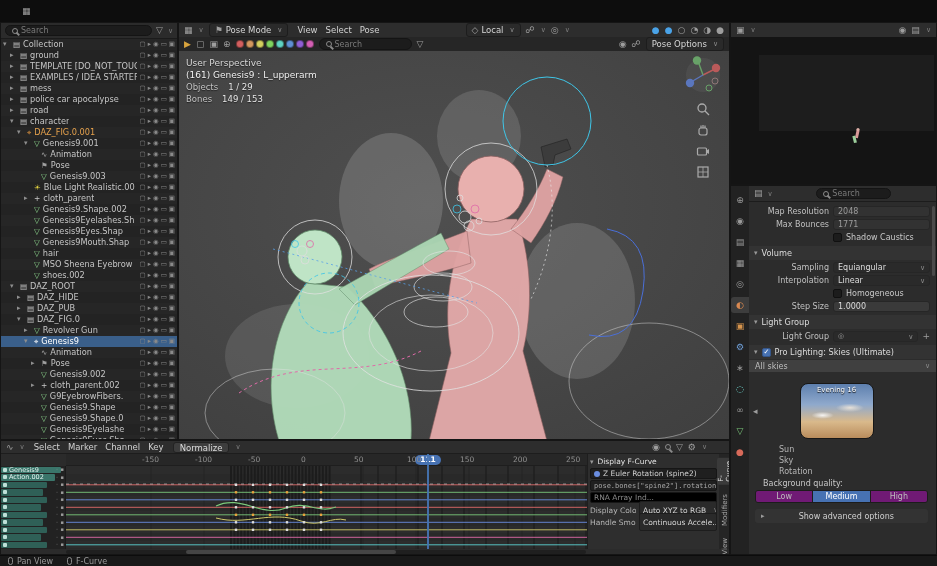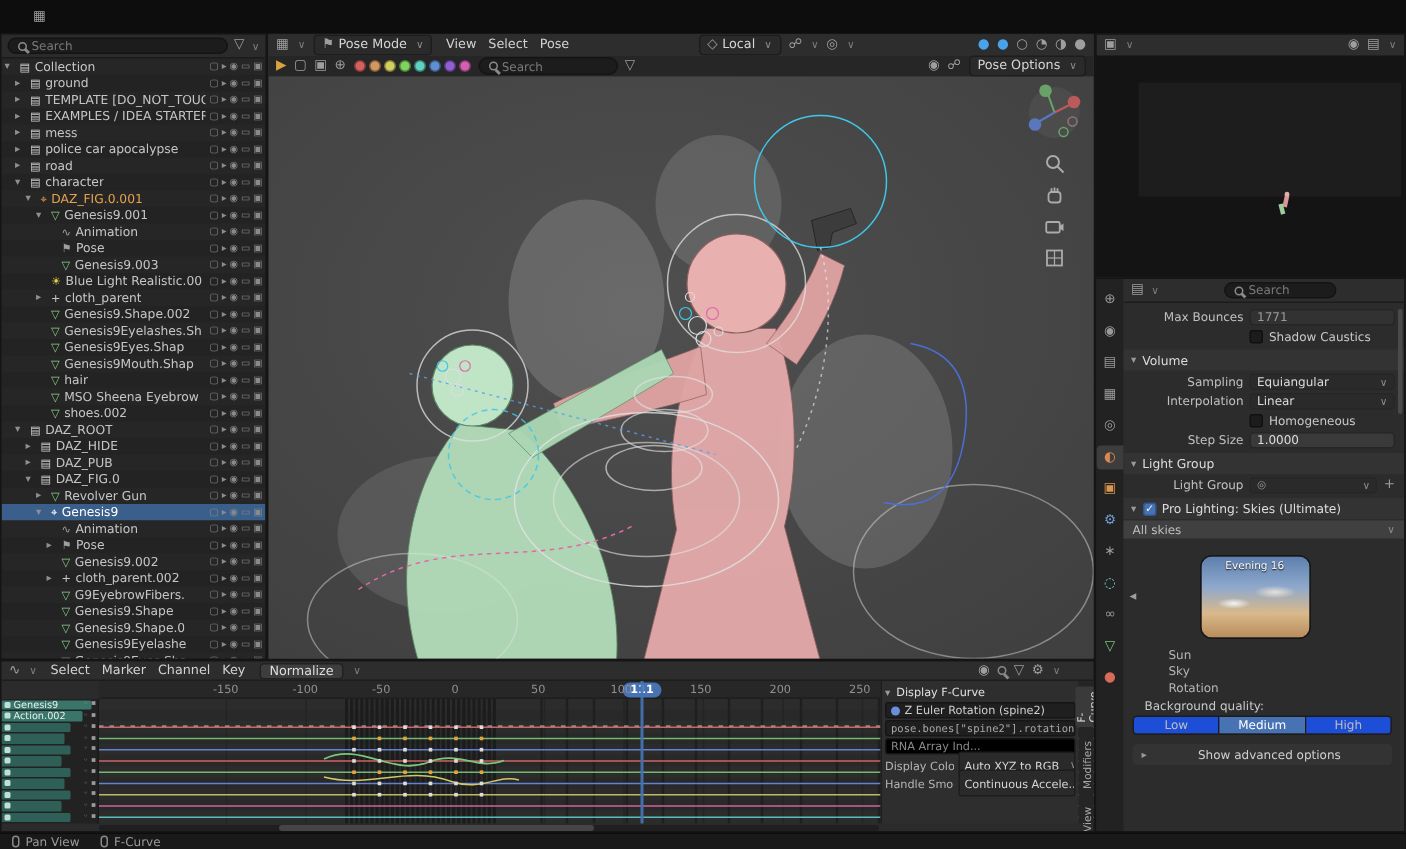--- a/index.html
+++ b/index.html
@@ -85,21 +85,21 @@
   .thumbrow{display:flex;align-items:center;height:62px;margin:2px 0}
   .sky{width:74px;height:56px;margin-left:42px;border:1px solid #171717;border-radius:8px;position:relative;
      background:
        radial-gradient(16px 5px at 30% 58%, rgba(255,255,255,.85), transparent 70%),
        radial-gradient(20px 6px at 68% 44%, rgba(255,242,225,.75), transparent 70%),
        linear-gradient(#5d7fae 0%, #8fa9cc 38%, #d9b98b 70%, #b98c5c 100%)}
   .sky .cap{position:absolute;left:0;right:0;top:2px;text-align:center;color:#fff;font-size:7px;text-shadow:0 1px 1px #000}
   .subrow{height:11px;display:flex;align-items:center;padding-left:26px;color:#b5b5b5}
   .qlabel{height:12px;display:flex;align-items:center;padding-left:10px;color:#c8c8c8}
   .seg{display:flex;height:13px;border-radius:3px;overflow:hidden;margin:1px 2px 0 2px;border:1px solid #1c1c1c}
-  .seg span{flex:1;text-align:center;line-height:12px;background:#1d4ed8;color:#bdbdbd;border-right:1px solid #1c1c1c;font-size:8px}
+  .seg span{flex:1;text-align:center;line-height:12px;background:#701a75;color:#bdbdbd;border-right:1px solid #1c1c1c;font-size:8px}
   .seg span:last-child{border-right:none}
   .seg span.on{background:#4772b3;color:#fff}
   .advrow{height:14px;display:flex;align-items:center;gap:6px;background:#333;border-radius:3px;margin:6px 2px 0 2px;padding:0 6px;color:#cfcfcf}
   .advrow .adv-cap{flex:1;text-align:center}
   #props-scroll{position:absolute;right:1px;top:20px;width:3px;height:70px;background:#4a4a4a;border-radius:2px}
 
   
   #graph{left:0;top:440px;width:730px;height:115px;background:#2b2b2b;border:1px solid #151515;overflow:hidden}
   .g-head{position:absolute;left:0;top:0;right:0;height:13px;background:#2d2d2d;display:flex;align-items:center;gap:5px;padding:0 5px;font-size:8.5px;border-bottom:1px solid #1d1d1d}
   .toggle{background:#3d3d3d;border:1px solid #222;border-radius:3px;padding:0 6px;height:11px;line-height:10px;color:#ddd}
@@ -717,20 +717,32 @@
           <circle cx="300" cy="170" r="3" stroke="#ddd"></circle>
           <circle cx="281" cy="147" r="3" stroke="#ddd"></circle>
           <circle cx="123" cy="200" r="5" stroke="#ddd"></circle>
           <circle cx="131" cy="193" r="3.5" stroke="#e06aa8"></circle>
           <circle cx="116" cy="193" r="3.5" stroke="#3fc6e8"></circle>
           <circle cx="126" cy="209" r="4" stroke="#ddd"></circle>
         </g>
       </svg>
     </div>
 
+    <div id="vp-overlay">
+      <div class="l1">User Perspective</div>
+      <div class="l2">(161) Genesis9 : L_upperarm</div>
+      <div class="stat">
+          <span>Objects</span>
+          <b>1 / 29</b>
+        </div>
+      <div class="stat">
+          <span>Bones</span>
+          <b>149 / 153</b>
+        </div>
+    </div>
 
     <div id="vp-nav">
       <svg width="40" height="40" class="navbtn">
         <circle cx="20" cy="20" r="17" fill="#ffffff" opacity="0.06"></circle>
         <line x1="20" y1="20" x2="32" y2="14" stroke="#cf5f5f" stroke-width="1.4"></line>
         <line x1="20" y1="20" x2="15" y2="6" stroke="#6fb36f" stroke-width="1.4"></line>
         <line x1="20" y1="20" x2="8" y2="27" stroke="#5f7fd3" stroke-width="1.4"></line>
         <circle cx="33" cy="13" r="4.2" fill="#cf5f5f"></circle>
         <circle cx="14" cy="5.5" r="4.2" fill="#6fb36f"></circle>
         <circle cx="7" cy="28" r="4.2" fill="#5f7fd3"></circle>
@@ -824,20 +836,24 @@
         <span class="ig">▤</span>
           <span class="mini">∨</span>
         <span class="spacer"></span>
         <span class="searchbox" style="height:11px">
           <span class="mag"></span>
           <input style="width: 52px;" placeholder="Search">
         </span>
         <span class="spacer"></span>
       </div>
       <div id="pbody">
+        <div class="prow">
+            <span class="plab">Map Resolution</span>
+            <span class="pval dim">2048</span>
+          </div>
         <div class="prow">
             <span class="plab">Max Bounces</span>
             <span class="pval dim">1771</span>
           </div>
         <div class="prow">
             <span class="plab"></span>
             <span class="pchk">
               <span class="cb"></span>
               <span>Shadow Caustics</span>
             </span>

